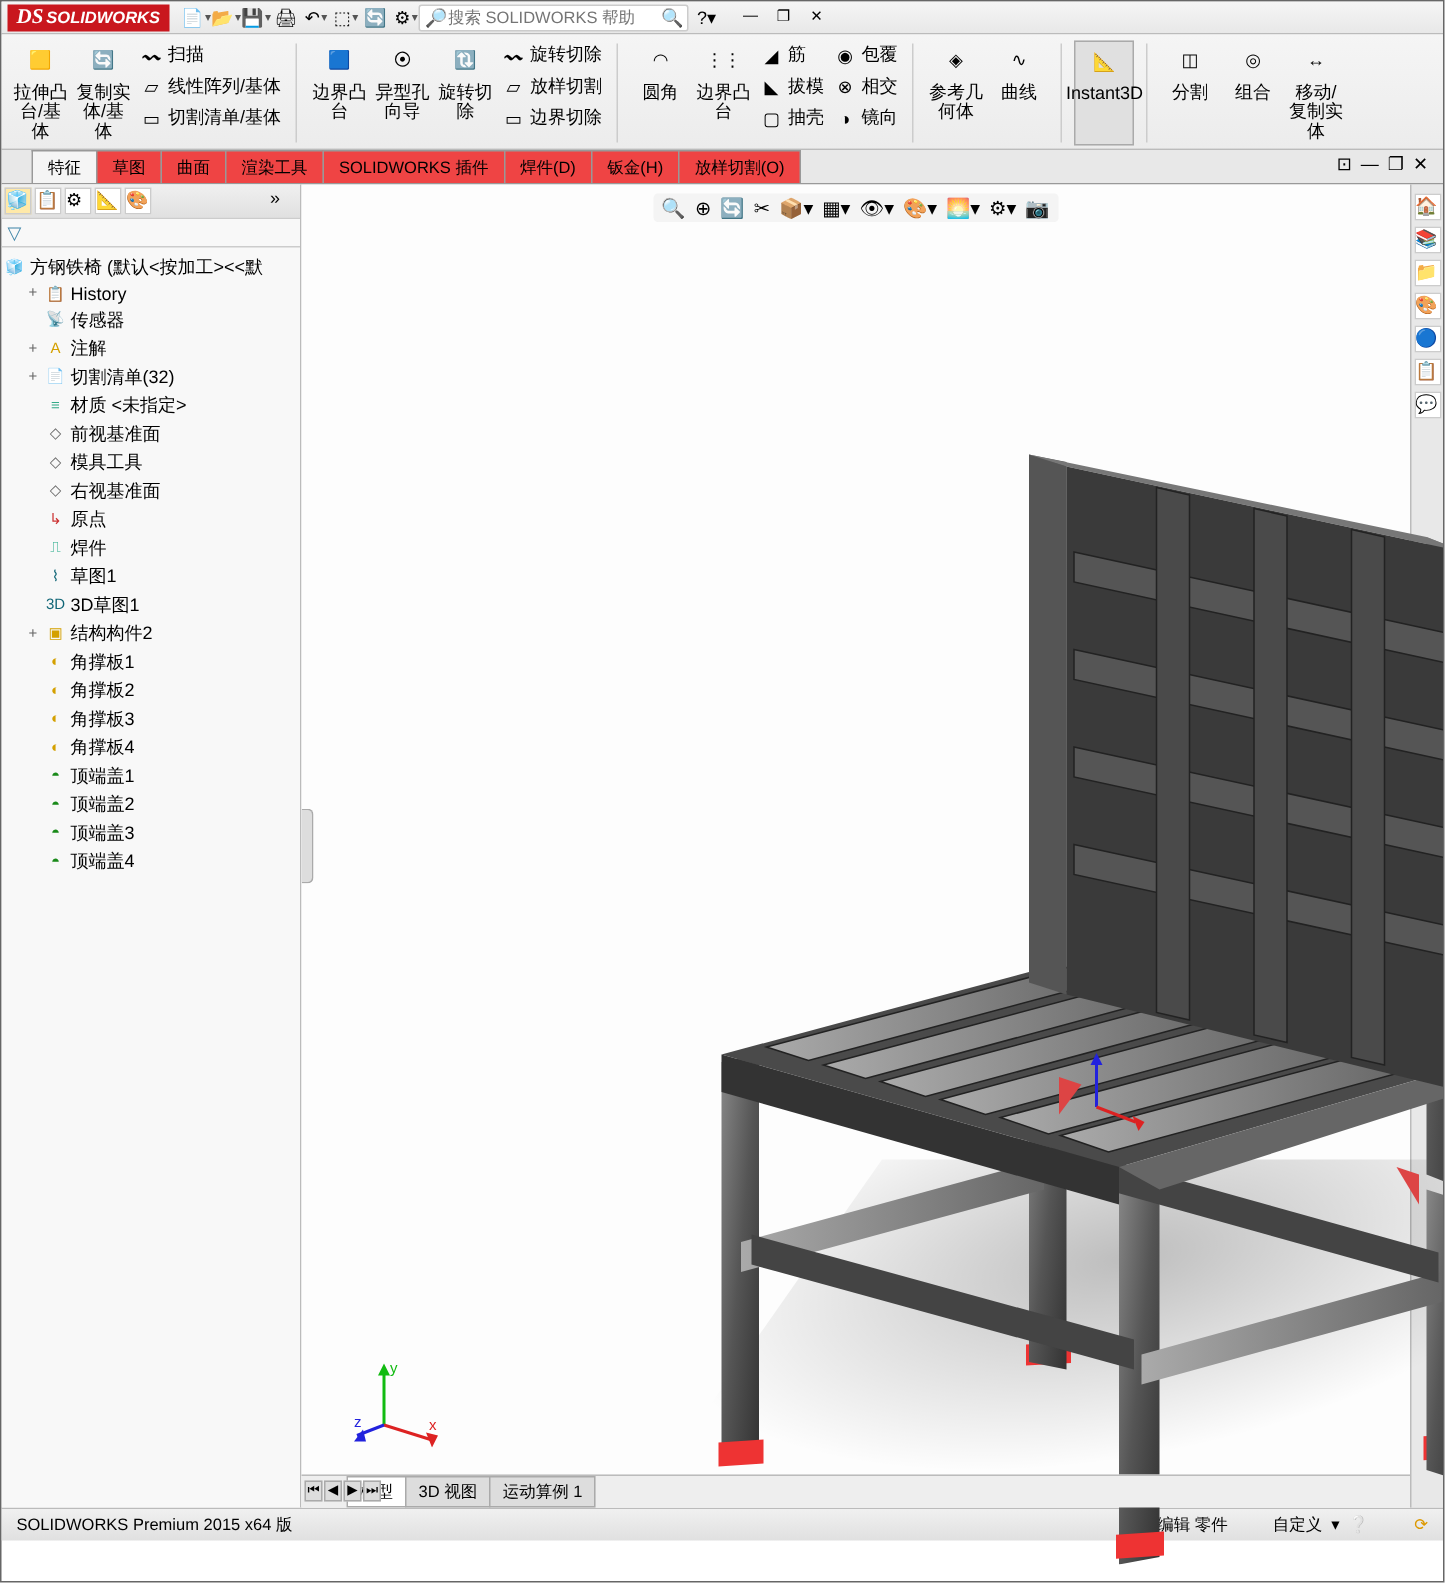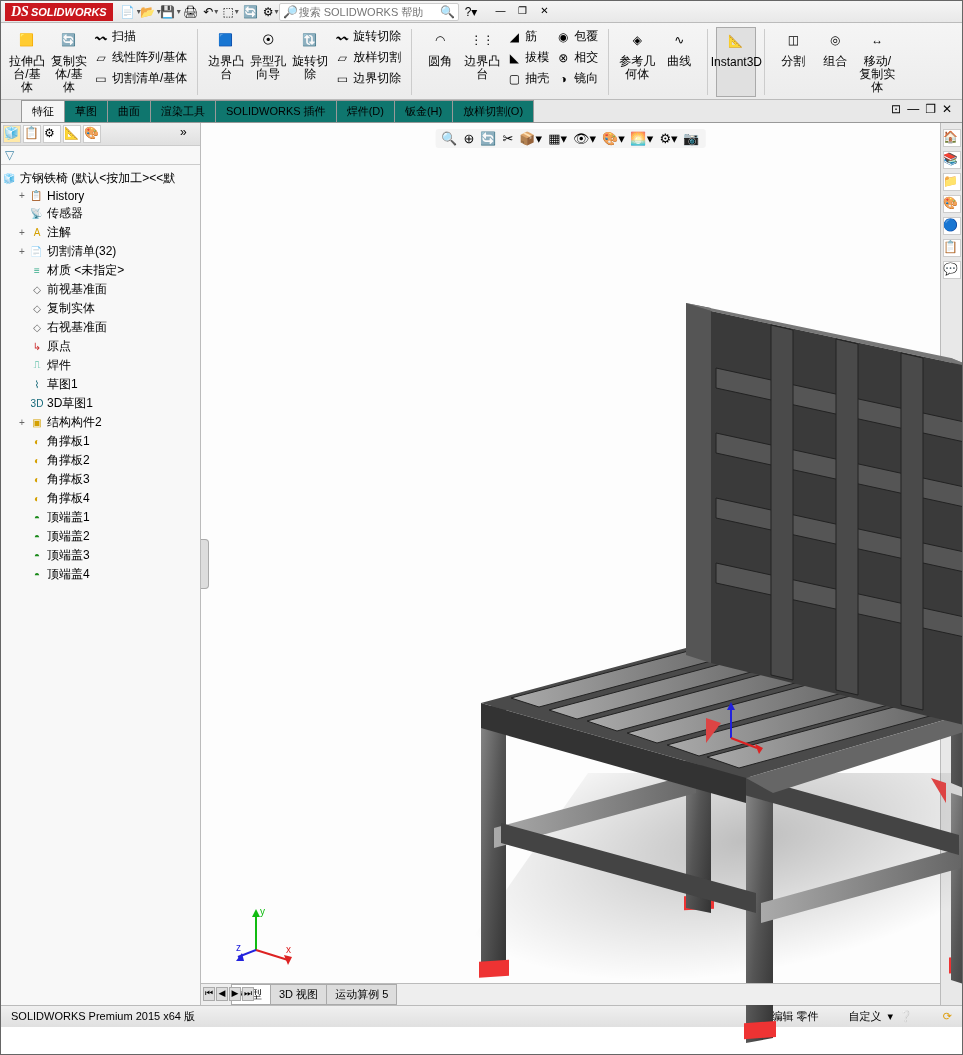--- a/index.html
+++ b/index.html
@@ -20,21 +20,21 @@
   .ribbon { background:linear-gradient(#f5f5f5,#ececec); border-bottom:1px solid #bbb; padding:4px 6px 2px; display:flex; gap:6px; align-items:stretch;}
   .rgrp { display:flex; gap:2px; align-items:flex-start;}
   .rbtn-big { width:40px; display:flex; flex-direction:column; align-items:center; gap:2px; cursor:pointer; padding:2px; text-align:center; line-height:1.1;}
   .rbtn-big .ico { width:24px; height:24px; display:flex; align-items:center; justify-content:center;}
   .rbtn-sm-col { display:flex; flex-direction:column; gap:2px;}
   .rbtn-sm { display:flex; align-items:center; gap:3px; cursor:pointer; padding:1px 2px; white-space:nowrap;}
   .rbtn-sm .ico { width:16px; height:16px; display:flex; align-items:center; justify-content:center;}
   .rsep { width:1px; background:#ccc; margin:2px 2px;}
   
   .cmdmgr-tabs { display:flex; background:#e8e8e8; border-bottom:1px solid #999; padding-left:20px; position:relative;}
-  .cmtab { padding:3px 10px; border:1px solid #999; border-bottom:none; margin-right:-1px; background:#0f766e; cursor:pointer; font-size:11px;}
+  .cmtab { padding:3px 10px; border:1px solid #999; border-bottom:none; margin-right:-1px; background:#ef4444; cursor:pointer; font-size:11px;}
   .cmtab.active { background:#f5f5f5;}
   .cmtabs-right { position:absolute; right:10px; top:2px; display:flex; gap:6px;}
   
   .main { display:flex; height:882px; position:relative;}
   .tree-panel { width:200px; background:#f8f8f8; border-right:1px solid #bbb; display:flex; flex-direction:column;}
   .tree-toolbar { display:flex; gap:2px; padding:2px; border-bottom:1px solid #ccc; background:linear-gradient(#f0f0f0,#e0e0e0);}
   .tree-toolbar span{width:18px;height:18px;border:1px solid #ccc;background:#fff;display:inline-block;cursor:pointer;}
   .tree-filter { padding:2px 4px; border-bottom:1px solid #ccc;}
   .tree { padding:4px 2px; overflow:auto; flex:1;}
   .tnode { display:flex; align-items:center; gap:3px; padding:1px 0; cursor:pointer; white-space:nowrap;}
@@ -280,21 +280,21 @@
             <span>材质 &lt;未指定&gt;</span>
           </div>
           <div class="tnode pad1">
             <span class="exp"></span>
             <span class="tico" style="color:#666">◇</span>
             <span>前视基准面</span>
           </div>
           <div class="tnode pad1">
             <span class="exp"></span>
             <span class="tico" style="color:#666">◇</span>
-            <span>复制实体</span>
+            <span>模具工具</span>
           </div>
           <div class="tnode pad1">
             <span class="exp"></span>
             <span class="tico" style="color:#666">◇</span>
             <span>右视基准面</span>
           </div>
           <div class="tnode pad1">
             <span class="exp"></span>
             <span class="tico" style="color:#c33">↳</span>
             <span>原点</span>
@@ -468,21 +468,21 @@
     <div class="bottom-tabs">
       <div class="nav-arrows">
         <span>⏮</span>
         <span>◀</span>
         <span>▶</span>
         <span>⏭</span>
       </div>
       <div id="btabs" style="display:flex">
           <div class="btab active">模型</div>
           <div class="btab">3D 视图</div>
-          <div class="btab">运动算例 5</div>
+          <div class="btab">运动算例 1</div>
         </div>
     </div>
   </div>
 
   <div class="task-pane">
     <span>🏠</span>
     <span>📚</span>
     <span>📁</span>
     <span>🎨</span>
     <span>🔵</span>

